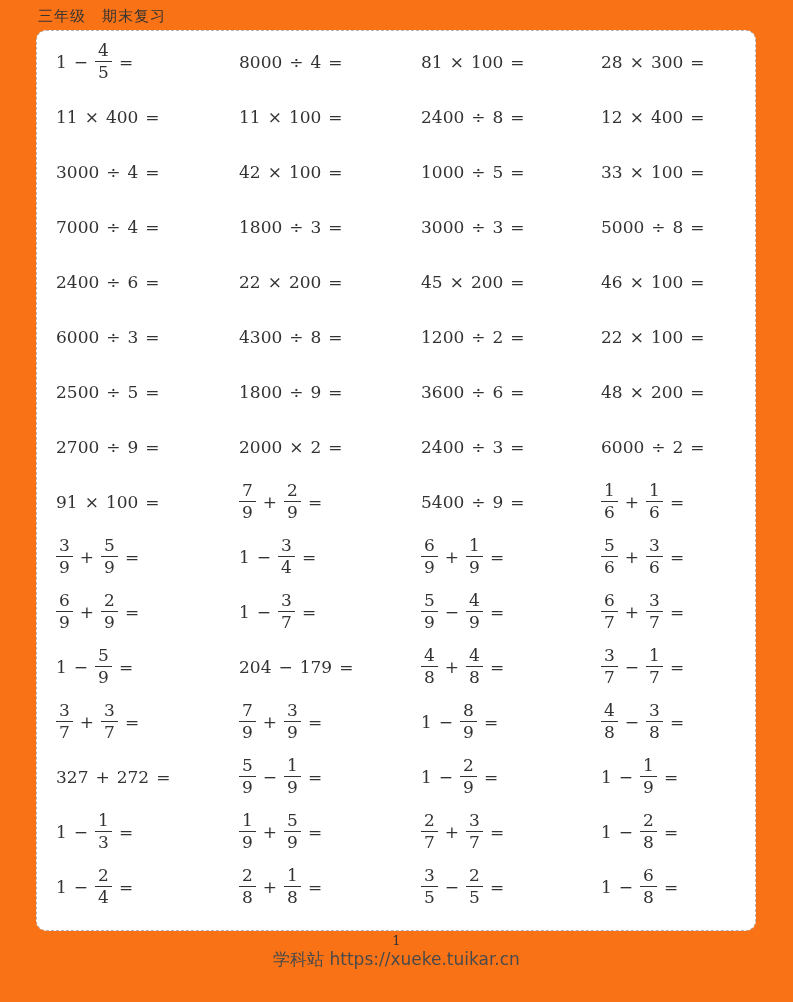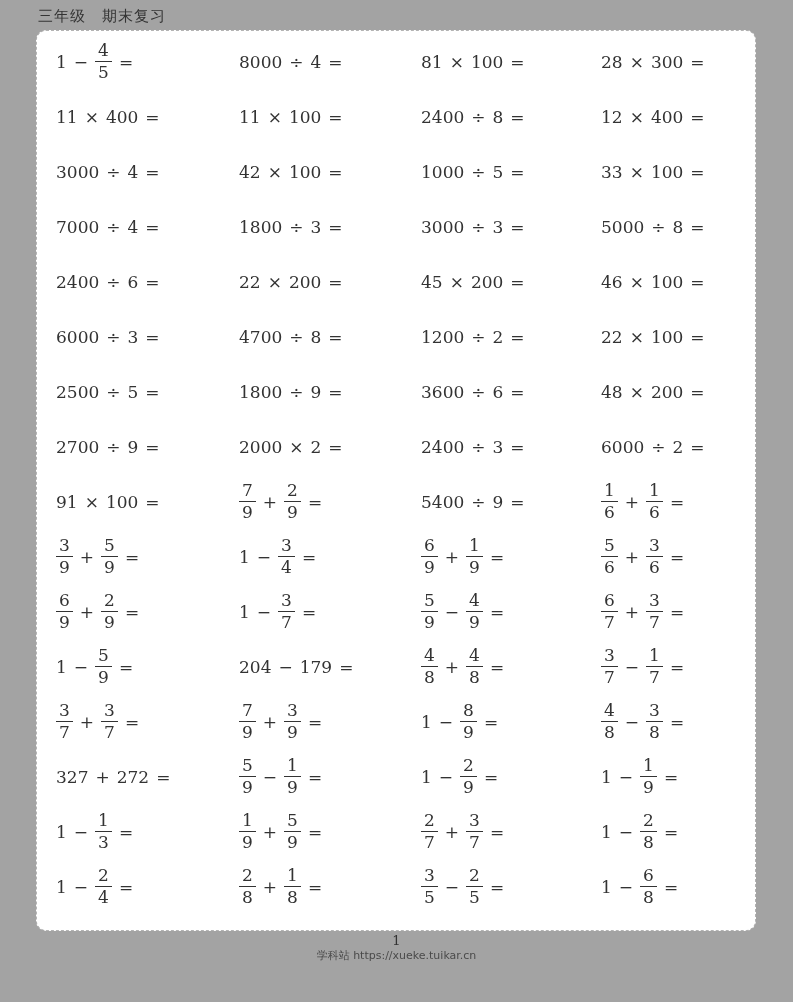--- a/index.html
+++ b/index.html
@@ -4,21 +4,21 @@
 <style>
   html, body {
     margin: 0;
     padding: 0;
     background: #ffffff;
   }
   .page {
     position: relative;
     width: 793px;
     height: 1002px;
-    background: #a3a3a3;
+    background: #f97316;
     font-family: "DejaVu Serif", serif;
     overflow: hidden;
   }
   .header-title {
     position: absolute;
     left: 38px;
     top: 7px;
     font-size: 15px;
     color: #333333;
     letter-spacing: 1px;
@@ -67,21 +67,21 @@
     text-align: center;
     font-size: 13px;
     color: #333333;
   }
   .footer-site {
     position: absolute;
     top: 948px;
     left: 0;
     width: 100%;
     text-align: center;
-    font-size: 11px;
+    font-size: 17px;
     color: #4a4a4a;
     font-family: "DejaVu Sans", sans-serif;
   }
 </style>
 </head>
 <body>
 
 <div class="page">
   <div class="header-title">三年级　期末复习</div>
 
@@ -210,21 +210,21 @@
           <span class="tok">100</span>
           <span class="tok">=</span>
         </div>
         <div class="cell">
           <span class="tok">6000</span>
           <span class="tok">÷</span>
           <span class="tok">3</span>
           <span class="tok">=</span>
         </div>
         <div class="cell">
-          <span class="tok">4700</span>
+          <span class="tok">4300</span>
           <span class="tok">÷</span>
           <span class="tok">8</span>
           <span class="tok">=</span>
         </div>
         <div class="cell">
           <span class="tok">1200</span>
           <span class="tok">÷</span>
           <span class="tok">2</span>
           <span class="tok">=</span>
         </div>

